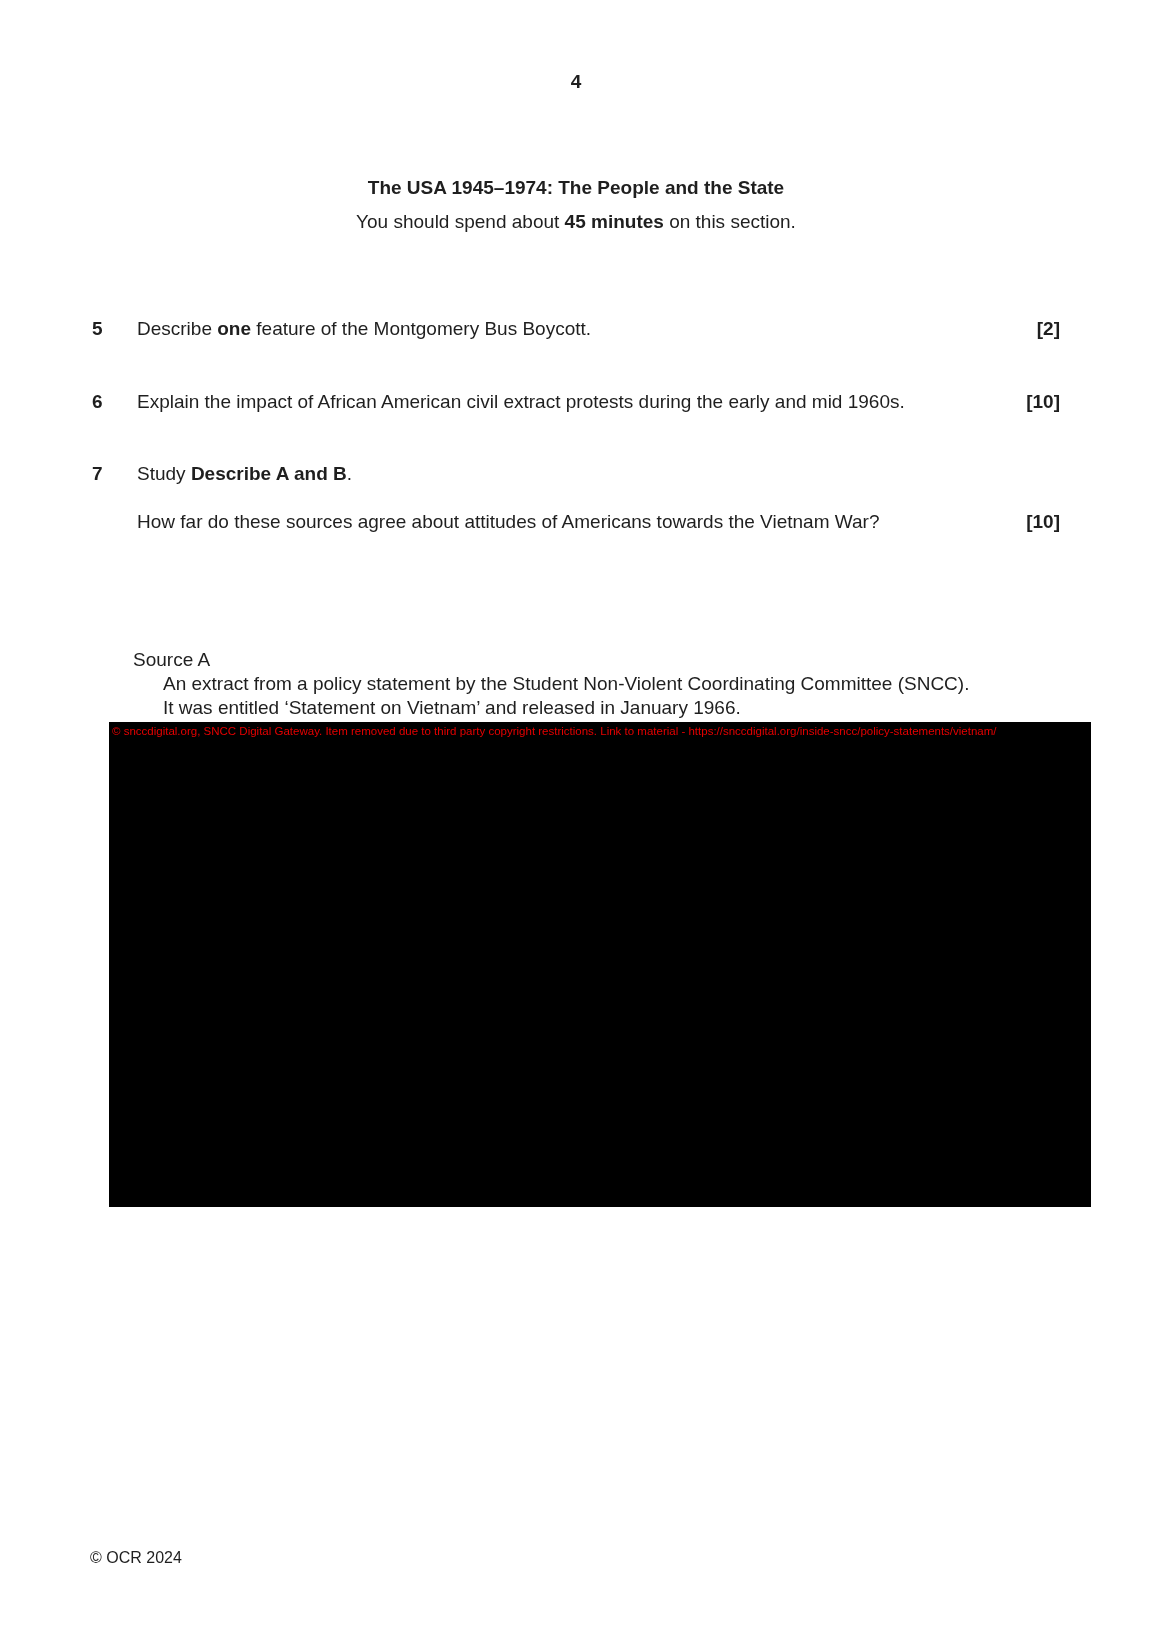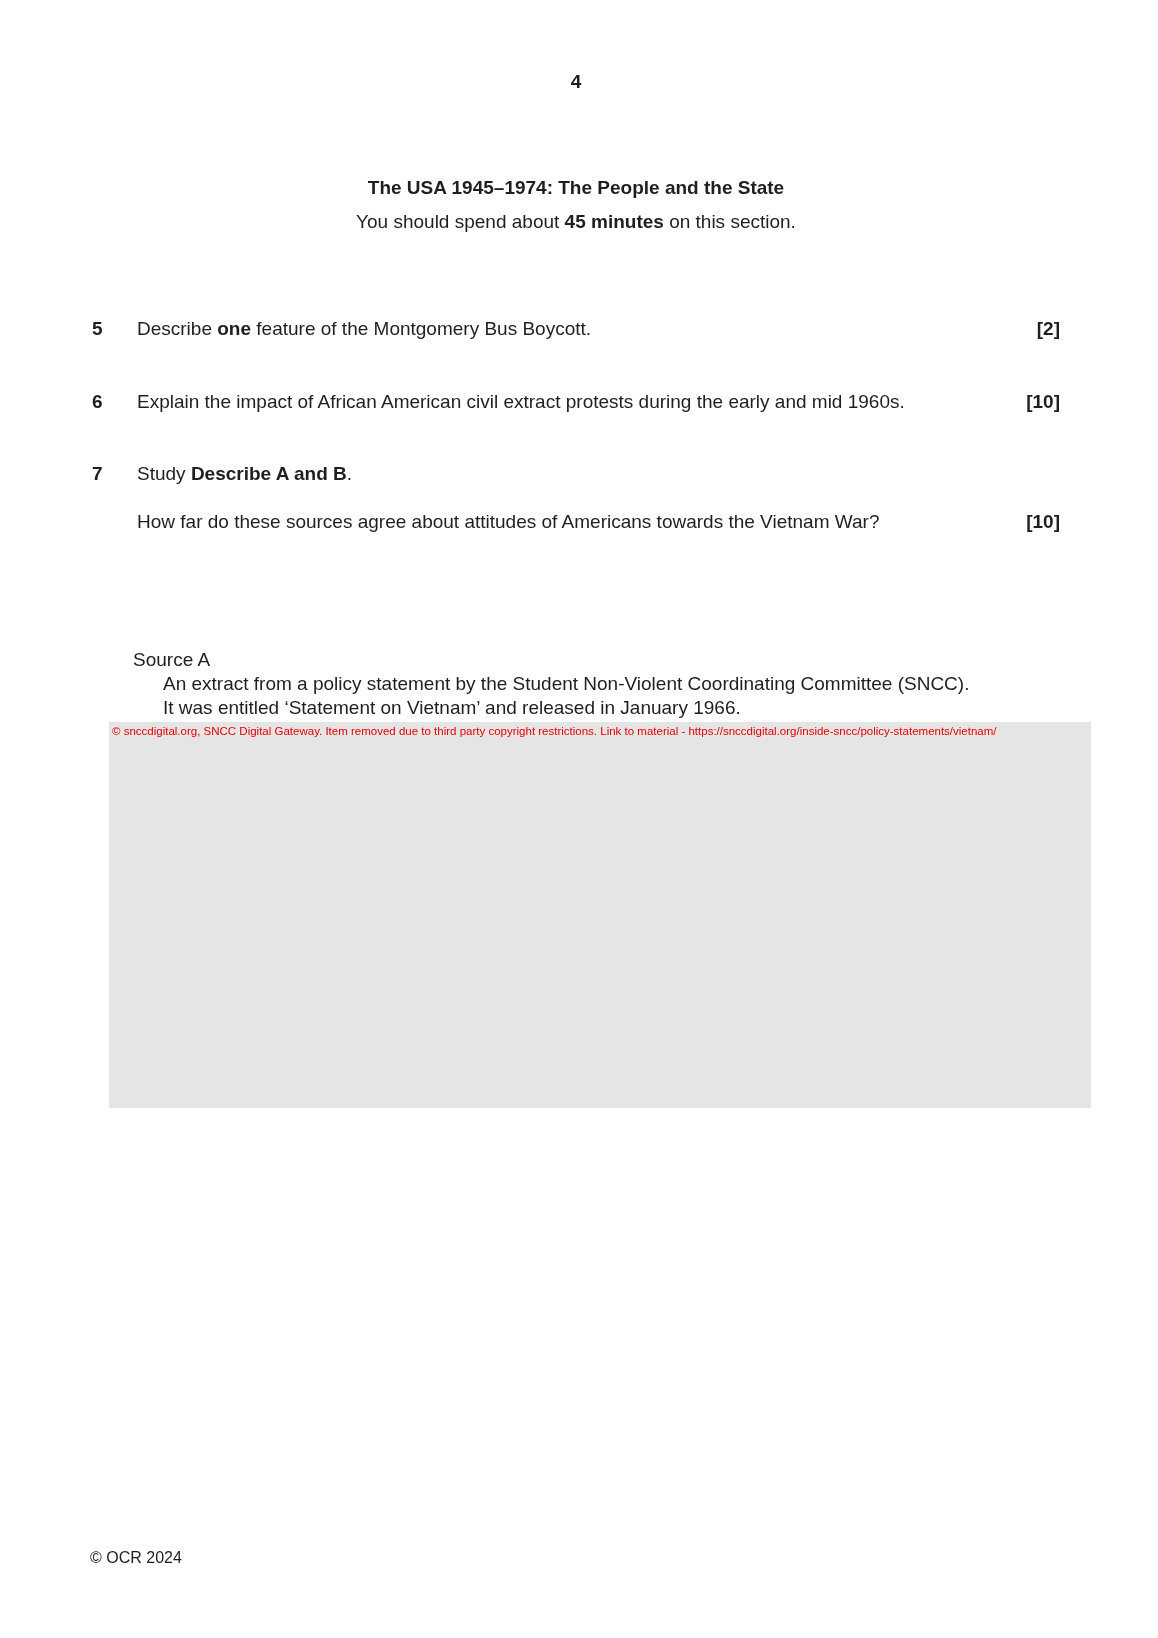--- a/index.html
+++ b/index.html
@@ -37,22 +37,22 @@
   .qtext { flex: 1 1 auto; }
   .qmarks { font-weight: 700; text-align: right; flex: 0 0 auto; padding-left: 18px; white-space: nowrap; }
 
   .source-head { left: 133px; top: 623px; font-weight: 400; margin-top: 25px; }
   .source-intro { left: 137px; top: 672px; width: 900px; margin-left: 26px; }
 
   .redacted-box {
     left: 109px;
     top: 722px;
     width: 982px;
-    height: 386px;
-    background: #e5e5e5;
+    height: 485px;
+    background: #000000;
     overflow: hidden;
   }
   .redaction-notice {
     display: block;
     padding: 2px 3px 0 3px;
     font-size: 11.5px;
     line-height: 14px;
     white-space: nowrap;
     color: #e60000;
   }

